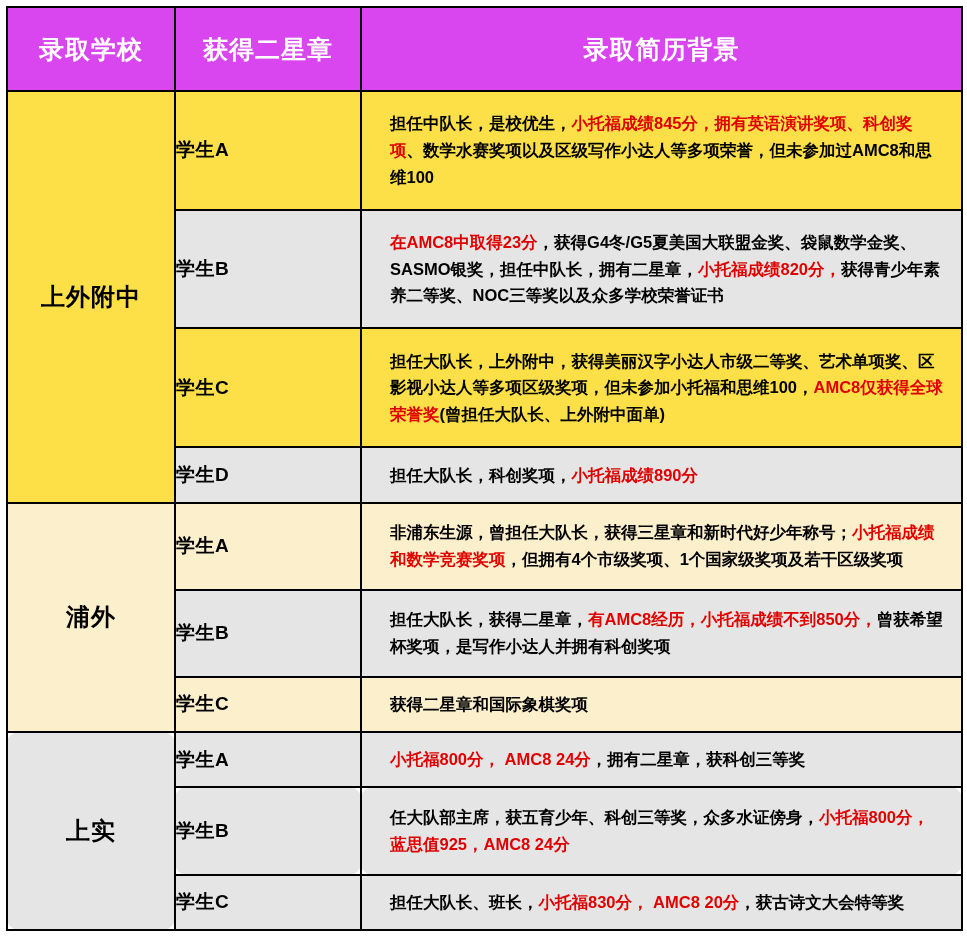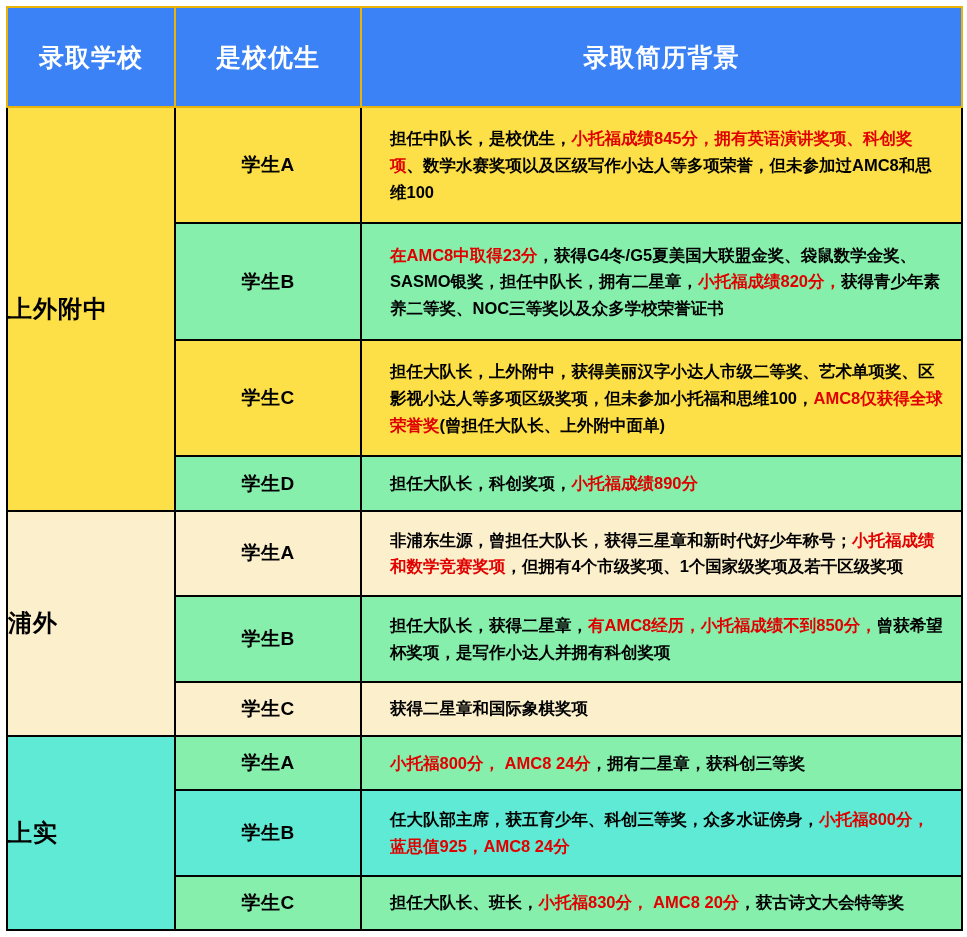--- a/index.html
+++ b/index.html
@@ -27,87 +27,86 @@
     border-collapse: collapse;
     table-layout: fixed;
     border: 2px solid #000000;
   }
 
   table.admission-table col.col-school   { width: 168px; }
   table.admission-table col.col-student  { width: 186px; }
   table.admission-table col.col-resume   { width: 601px; }
 
   thead th {
-    background: #3b82f6;
+    background: #d946ef;
     color: #ffffff;
     font-size: 25px;
     font-weight: bold;
     letter-spacing: 1px;
     height: 82px;
-    border: 2px solid #eab308;
+    border: 2px solid #000000;
     text-align: center;
     vertical-align: middle;
-    padding: 8px;
+    padding: 0;
   }
 
   tbody td {
     border: 2px solid #000000;
     padding: 0;
     vertical-align: middle;
   }
 
   td.school-cell {
-    text-align: left;
+    text-align: center;
     font-size: 24px;
     font-weight: bold;
     color: #000000;
     letter-spacing: 1px;
   }
 
   td.student-cell {
-    text-align: center;
     font-size: 19px;
     font-weight: bold;
     color: #000000;
     letter-spacing: 0.5px;
   }
 
   td.resume-cell {
     font-size: 16.5px;
     font-weight: bold;
     line-height: 1.62;
     color: #000000;
     padding: 9px 18px 9px 28px;
     text-align: left;
   }
 
   .bg-green { background: #fde047; }
   .bg-cream { background: #fcefcb; }
-  .bg-peach { background: #5eead4; }
-  .bg-white { background: #86efac; margin-left: 7px; }
+  .bg-peach { background: #e5e5e5; border-radius: 12px; }
+  .bg-white { background: #e5e5e5; margin-left: 7px; }
 
   .seg-red   { color: #e00000; }
   .seg-black { color: #000000; }
 
   .resume-line { display: inline; }
 </style>
 </head>
 <body>
 
 <div class="table-wrap">
   <table class="admission-table">
     <colgroup>
       <col class="col-school">
       <col class="col-student">
       <col class="col-resume">
     </colgroup>
     <thead>
       <tr>
         <th>录取学校</th>
-        <th>是校优生</th>
+        <th>获得二星章</th>
         <th>录取简历背景</th>
       </tr>
     </thead>
     <tbody id="table-body">
         <tr>
           <td class="school-cell bg-green" rowspan="4">上外附中</td>
           <td class="student-cell bg-green">学生A</td>
           <td class="resume-cell bg-green"><span class="resume-line seg-black">担任中队长，是校优生，</span><span class="resume-line seg-red">小托福成绩845分，拥有英语演讲奖项、科创奖项</span><span class="resume-line seg-black">、数学水赛奖项以及区级写作小达人等多项荣誉，但未参加过AMC8和思维100</span></td>
         </tr>
         <tr>

